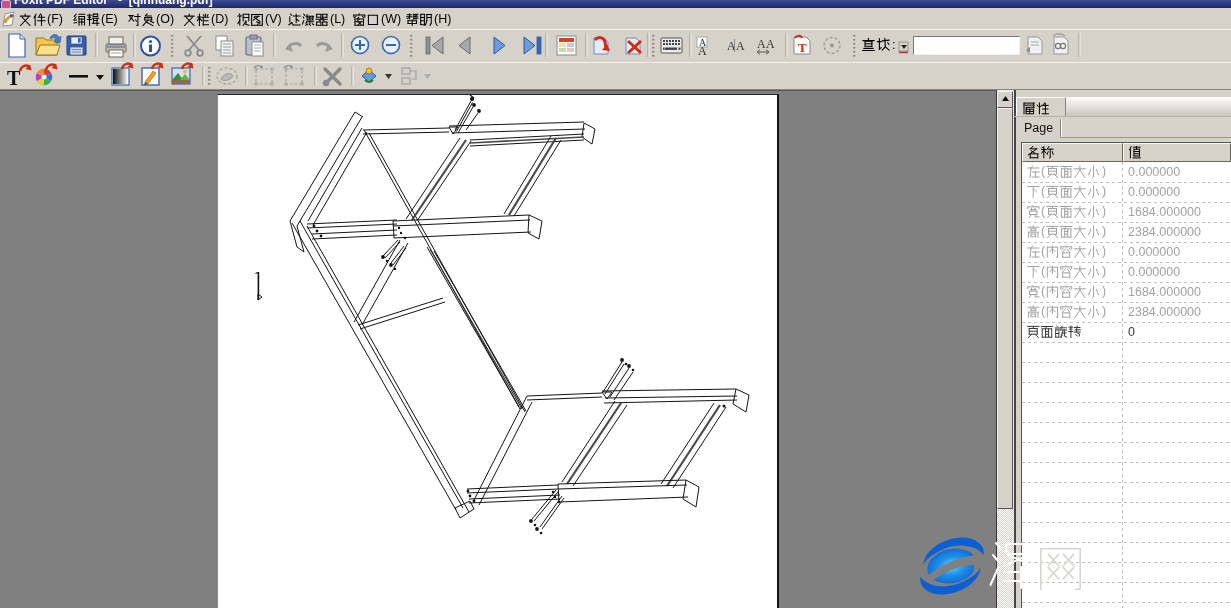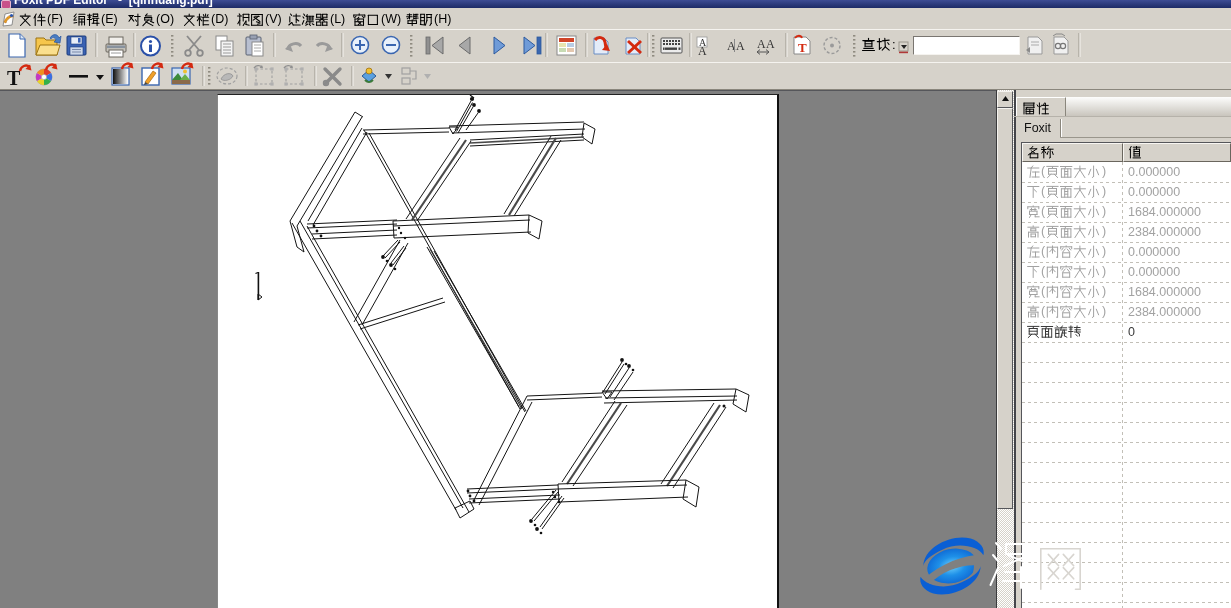--- a/index.html
+++ b/index.html
@@ -27,21 +27,21 @@
 <div class="abs" style="left:996px;top:90px;width:1px;height:518px;background:#3a3a3c;"></div>
 <div class="abs" style="left:997px;top:90px;width:17px;height:518px;background:repeating-conic-gradient(#fff 0% 25%, #d6d2ca 0% 50%) 0 0/2px 2px;"></div>
 <div class="abs" style="left:997px;top:91px;width:16px;height:17px;background:#d6d2ca;border-top:1px solid #f5f3ef;border-left:1px solid #f5f3ef;border-right:1px solid #55565a;border-bottom:1px solid #55565a;box-sizing:border-box;"></div>
 <div class="abs" style="left:997px;top:108px;width:16px;height:401px;background:#d6d2ca;border-top:1px solid #f5f3ef;border-left:1px solid #f5f3ef;border-right:1px solid #55565a;border-bottom:1px solid #55565a;box-sizing:border-box;"></div>
 <div class="abs" style="left:1014px;top:90px;width:217px;height:518px;background:#d6d2ca;border-left:2px solid #44454a;box-sizing:border-box;"></div>
 <div class="abs" style="left:1066px;top:97px;width:165px;height:19px;background:linear-gradient(#fdfdfc,#c9c5bd);"></div>
 <div class="abs" style="left:1016px;top:97px;width:50px;height:20px;background:#d6d2ca;border-top:1px solid #fff;border-left:1px solid #fff;border-right:1px solid #8a867c;box-sizing:border-box;"></div>
 <div class="abs" style="left:1014px;top:116px;width:217px;height:1px;background:#b6b2aa;"></div>
 <div class="abs" style="left:1060px;top:119px;width:1px;height:18px;background:#8a867c;"></div>
 <div class="abs" style="left:1061px;top:119px;width:1px;height:18px;background:#fff;"></div>
-<div class="abs" style="left:1024px;top:121px;font-size:12.5px;color:#111;">Foxit</div>
+<div class="abs" style="left:1024px;top:121px;font-size:12.5px;color:#111;">Page</div>
 <div class="abs" style="left:1060px;top:137px;width:171px;height:1px;background:#9a968c;"></div>
 <div class="abs" style="left:1021px;top:142px;width:210px;height:466px;background:#fff;border-left:1px solid #55565a;border-top:1px solid #55565a;box-sizing:border-box;"></div>
 <div class="abs" style="left:1022px;top:143px;width:101px;height:19px;background:#d6d2ca;border-top:1px solid #f8f6f2;border-left:1px solid #f8f6f2;border-right:1px solid #6a665e;border-bottom:1px solid #6a665e;box-sizing:border-box;"></div>
 <div class="abs" style="left:1123px;top:143px;width:108px;height:19px;background:#d6d2ca;border-top:1px solid #f8f6f2;border-left:1px solid #f8f6f2;border-right:1px solid #6a665e;border-bottom:1px solid #6a665e;box-sizing:border-box;"></div>
 <div class="abs" style="left:1041px;top:164px;font-size:12.5px;color:#a2a2a2;">(</div>
 <div class="abs" style="left:1102px;top:164px;font-size:12.5px;color:#a2a2a2;">)</div>
 <div class="abs" style="left:1128px;top:165px;font-size:12.5px;color:#a2a2a2;">0.000000</div>
 <div class="abs" style="left:1041px;top:184px;font-size:12.5px;color:#a2a2a2;">(</div>
 <div class="abs" style="left:1102px;top:184px;font-size:12.5px;color:#a2a2a2;">)</div>
 <div class="abs" style="left:1128px;top:185px;font-size:12.5px;color:#a2a2a2;">0.000000</div>

